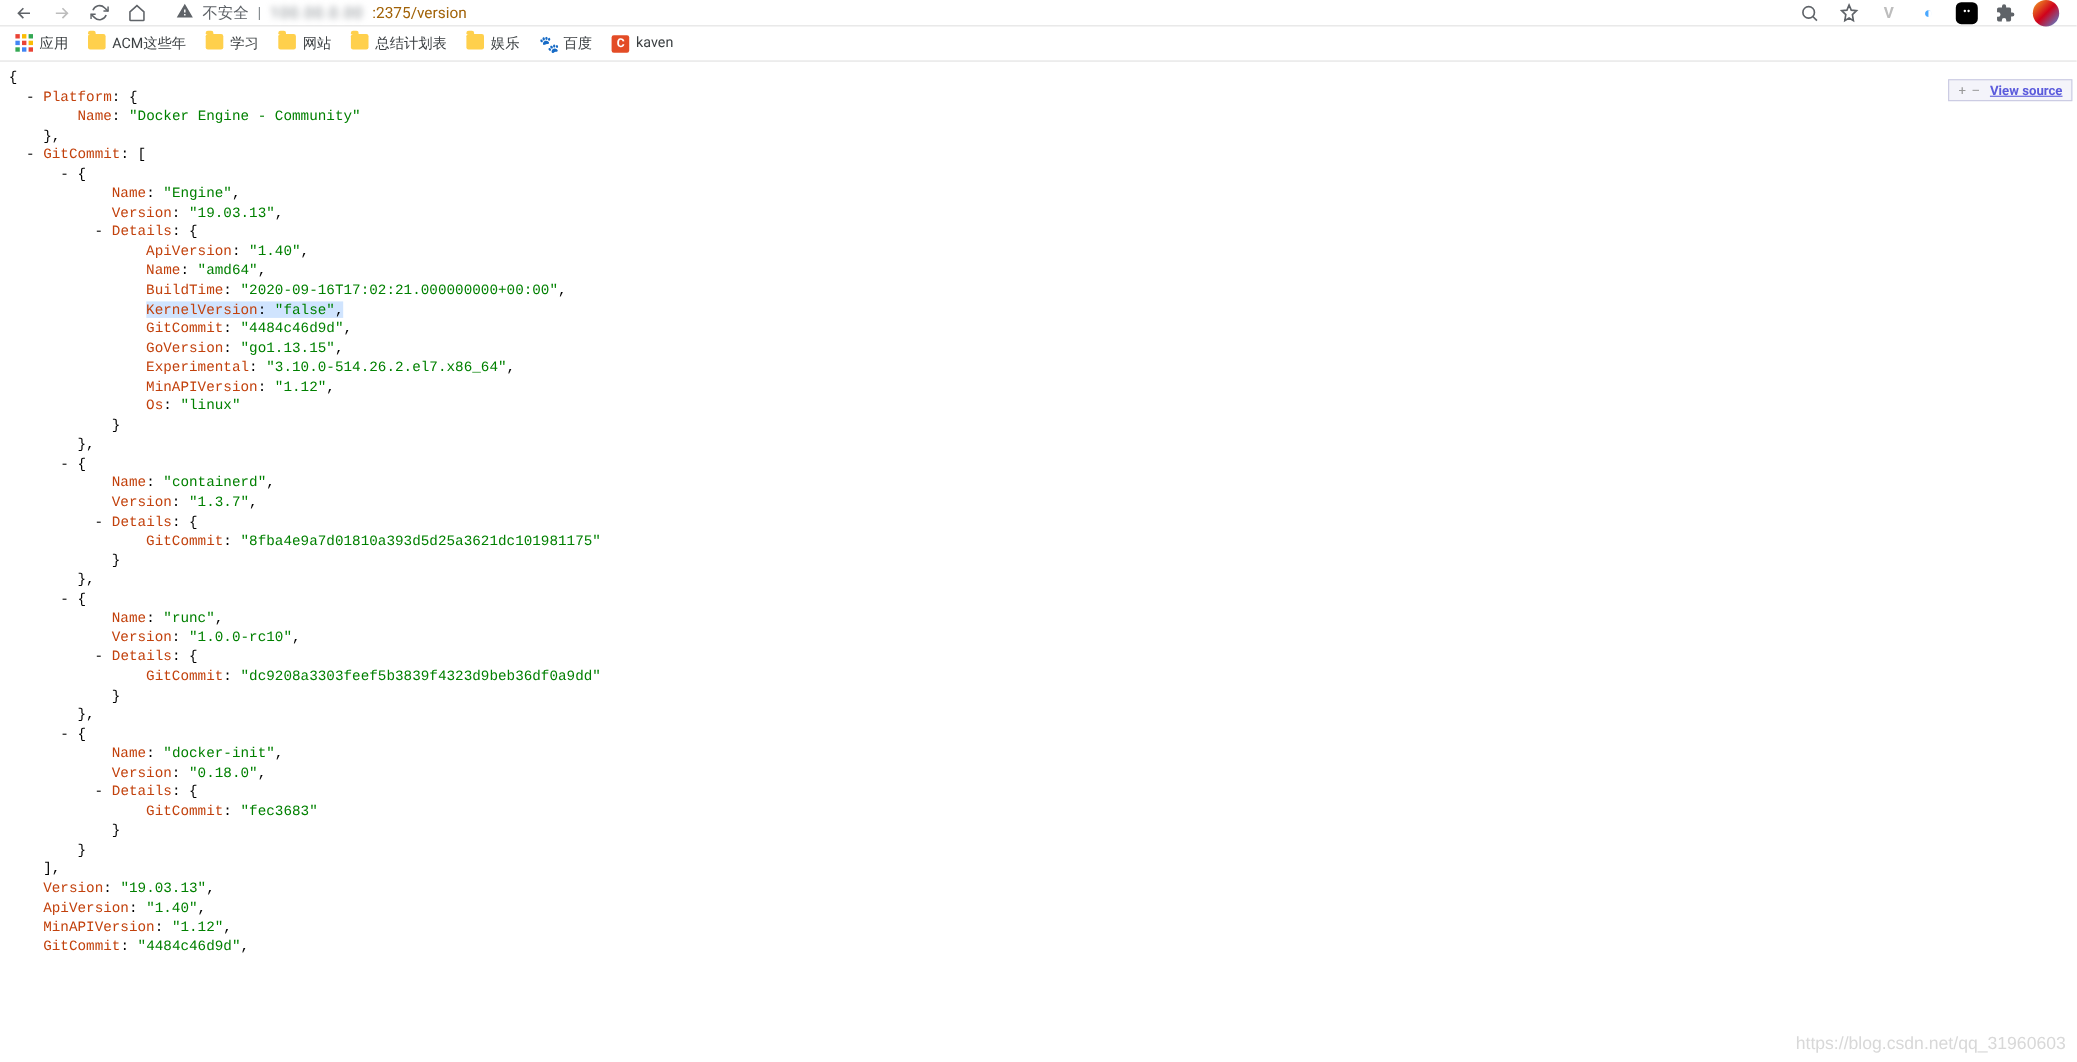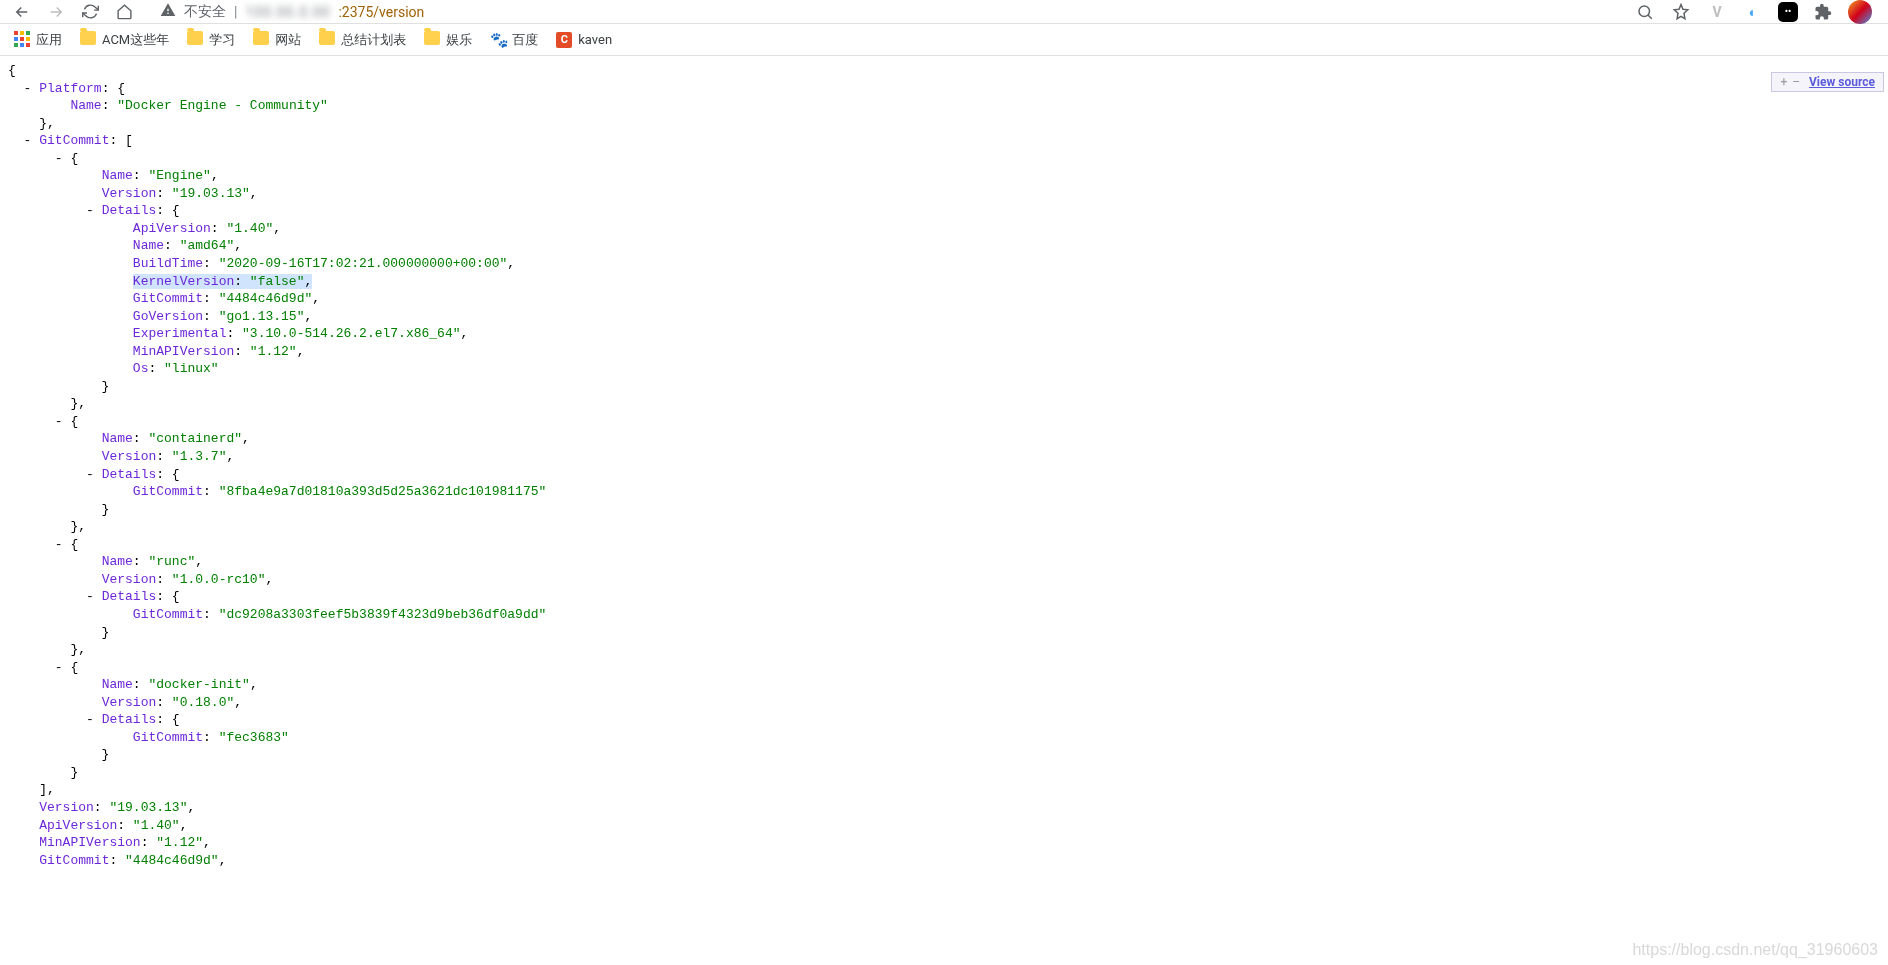--- a/index.html
+++ b/index.html
@@ -22,21 +22,21 @@
   .apps-icon span:nth-child(1){background:#ea4335}.apps-icon span:nth-child(2){background:#fbbc04}.apps-icon span:nth-child(3){background:#34a853}
   .apps-icon span:nth-child(4){background:#4285f4}.apps-icon span:nth-child(5){background:#ea4335}.apps-icon span:nth-child(6){background:#fbbc04}
   .apps-icon span:nth-child(7){background:#34a853}.apps-icon span:nth-child(8){background:#4285f4}.apps-icon span:nth-child(9){background:#ea4335}
   .baidu-icon { width: 16px; height: 16px; color: #2932e1; font-size: 15px; }
   .c-icon { width: 16px; height: 16px; background: #e34c26; color: #fff; font-size: 11px; font-weight: bold; display: flex; align-items: center; justify-content: center; border-radius: 2px; }
   .view-source { position: absolute; top: 72px; right: 4px; border: 1px solid #c8c8e0; background: #f4f4fa; padding: 2px 8px; font-size: 12px; }
   .view-source a { color: #5b5bdc; text-decoration: underline; font-weight: bold; }
   .vs-plus { color: #999; margin-right: 2px; }
   .vs-minus { color: #999; margin-right: 6px; }
   .content { padding: 6px 8px 0 8px; font-family: "Courier New", Consolas, monospace; font-size: 13px; line-height: 1.35; white-space: pre; color: #000; }
-  .k { color: #6d28d9; }
+  .k { color: #c2410c; }
   .v { color: #008000; }
   .collapser { color: #000; }
   .hl { background: #d0e4fe; }
   .watermark { position: absolute; right: 10px; bottom: 6px; font-size: 16px; color: #d8d8d8; font-family: sans-serif; }
 </style>
 </head>
 <body>
 
 <div class="toolbar">
   <div class="nav-btn">

